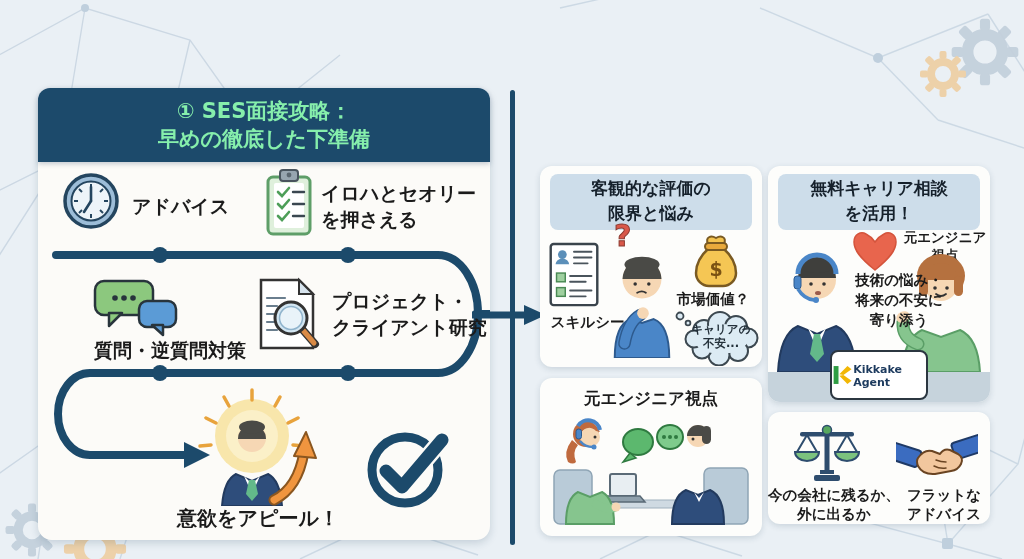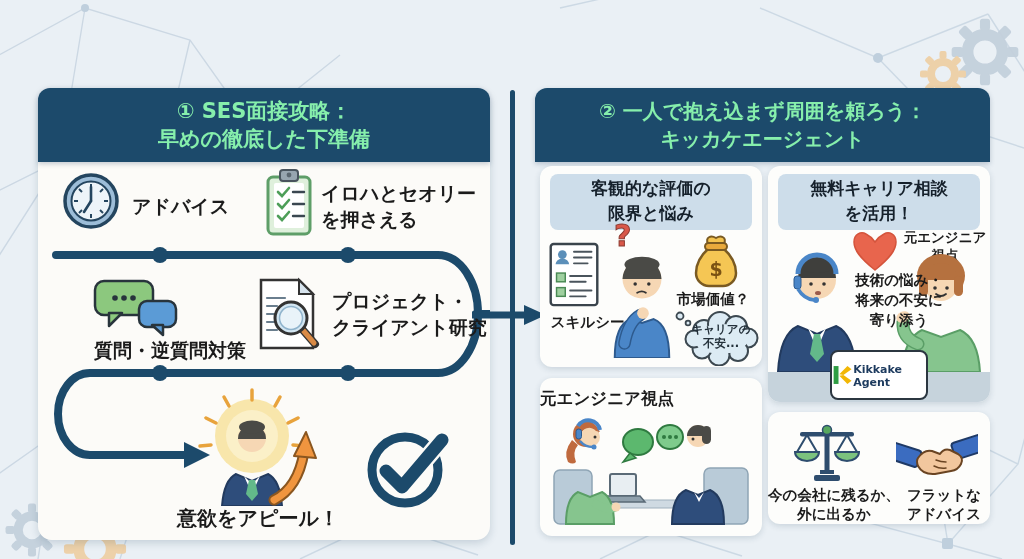--- a/index.html
+++ b/index.html
@@ -205,24 +205,20 @@
       <path d="M22 47 L38 63 L78 16" fill="none" stroke="#1c4a6b" stroke-width="13" stroke-linecap="round" stroke-linejoin="round"></path>
     </svg>
   </section>
 
   <div class="divider"></div>
   <svg class="abs" style="left:458px;top:301px" width="92" height="28" viewBox="0 0 92 28">
     <line x1="14" y1="14" x2="66" y2="14" stroke="#1c4a6b" stroke-width="7"></line>
     <polygon points="66,4 88,14 66,24" fill="#1c4a6b"></polygon>
   </svg>
 
-  <header class="panel-hdr right-hdr">
-    <div class="hl">② 一人で抱え込まず周囲を頼ろう：</div>
-    <div class="hl">キッカケエージェント</div>
-  </header>
 
   <div class="card" style="left:540px;top:166px;width:222px;height:201px">
     <div class="title-box" style="width:202px;height:56px">
       <div>客観的な評価の</div>
       <div>限界と悩み</div>
     </div>
     <svg class="abs" style="left:8px;top:76px" width="52" height="66" viewBox="0 0 52 68">
       <rect x="2" y="2" width="48" height="63" rx="3" fill="#ffffff" stroke="#3a444c" stroke-width="2.5"></rect>
       <circle cx="14" cy="13" r="4.5" fill="#5b8fb9"></circle>
       <path d="M7 23 a7 6 0 0 1 14 0 z" fill="#5b8fb9"></path>
@@ -276,21 +272,21 @@
         <circle cx="14" cy="15" r="2.4" fill="#dcebf4" stroke="#3c4850" stroke-width="1.8"></circle>
       </svg>
       <div class="thought-text">
         <div>キャリアの</div>
         <div>不安...</div>
       </div>
     </div>
   </div>
 
   <div class="card" style="left:540px;top:378px;width:222px;height:158px">
-    <div class="lbl" style="left:0;top:10px;width:222px;font-size:16.5px">元エンジニア視点</div>
+    <div class="lbl" style="left:0;top:10px;width:222px;text-align:center;font-size:16.5px">元エンジニア視点</div>
     <svg class="abs" style="left:12px;top:34px" width="198" height="116" viewBox="0 0 198 116">
       <rect x="2" y="58" width="38" height="54" rx="6" fill="#b9cbd8" stroke="#8fa5b5" stroke-width="1.5"></rect>
       <rect x="152" y="56" width="44" height="56" rx="6" fill="#b9cbd8" stroke="#8fa5b5" stroke-width="1.5"></rect>
       <rect x="50" y="88" width="100" height="8" rx="2" fill="#cfdae2" stroke="#9fb0bd" stroke-width="1"></rect>
       <rect x="58" y="62" width="26" height="22" rx="2" fill="#e8eef2" stroke="#5a6a76" stroke-width="2"></rect>
       <path d="M54 84 h34 l5 6 h-44 z" fill="#8fa0ac" stroke="#5a6a76" stroke-width="1.5"></path>
       <path d="M20 28 q-9 12 -4 22 q5 3 8 0 q-4 -10 2 -17 z" fill="#c06a3e"></path>
       <circle cx="34" cy="22" r="13" fill="#c06a3e"></circle>
       <circle cx="38" cy="25" r="10" fill="#f6d7b4"></circle>
       <path d="M25 22 a12 11 0 0 1 23 -2 l-4 -1 a9 9 0 0 0 -15 2 z" fill="#c06a3e"></path>

